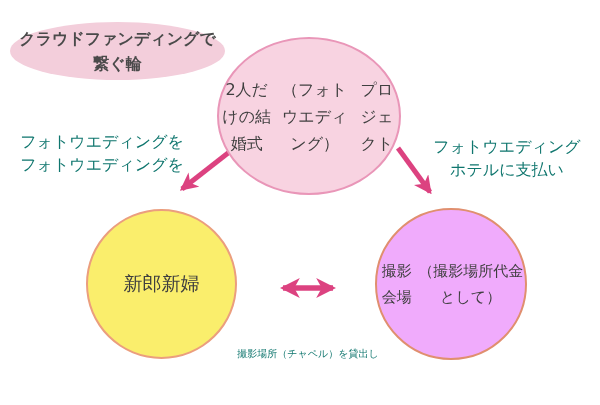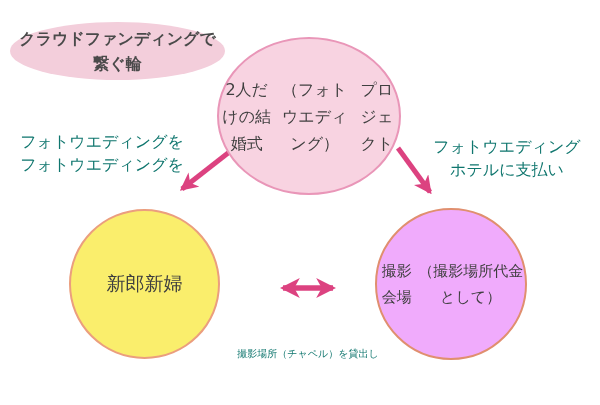--- a/index.html
+++ b/index.html
@@ -28,21 +28,21 @@
     border-radius:50%;
     display:flex;flex-direction:row;align-items:center;justify-content:center;
     text-align:center;box-sizing:border-box;
   }
   .node-project{
     left:217px;top:37px;width:184px;height:158px;
     border:2px solid #e996b8;
     font-size:16px;line-height:27px;
   }
   .node-couple{
-    left:69px;top:209px;width:151px;height:150px;
+    left:86px;top:209px;width:151px;height:150px;
     border:2px solid #eb9e7e;
     font-size:19px;
   }
   .node-venue{
     left:375px;top:208px;width:152px;height:152px;
     border:2px solid #e08f6f;
     font-size:15px;line-height:26px;
   }
   
   .lbl{

